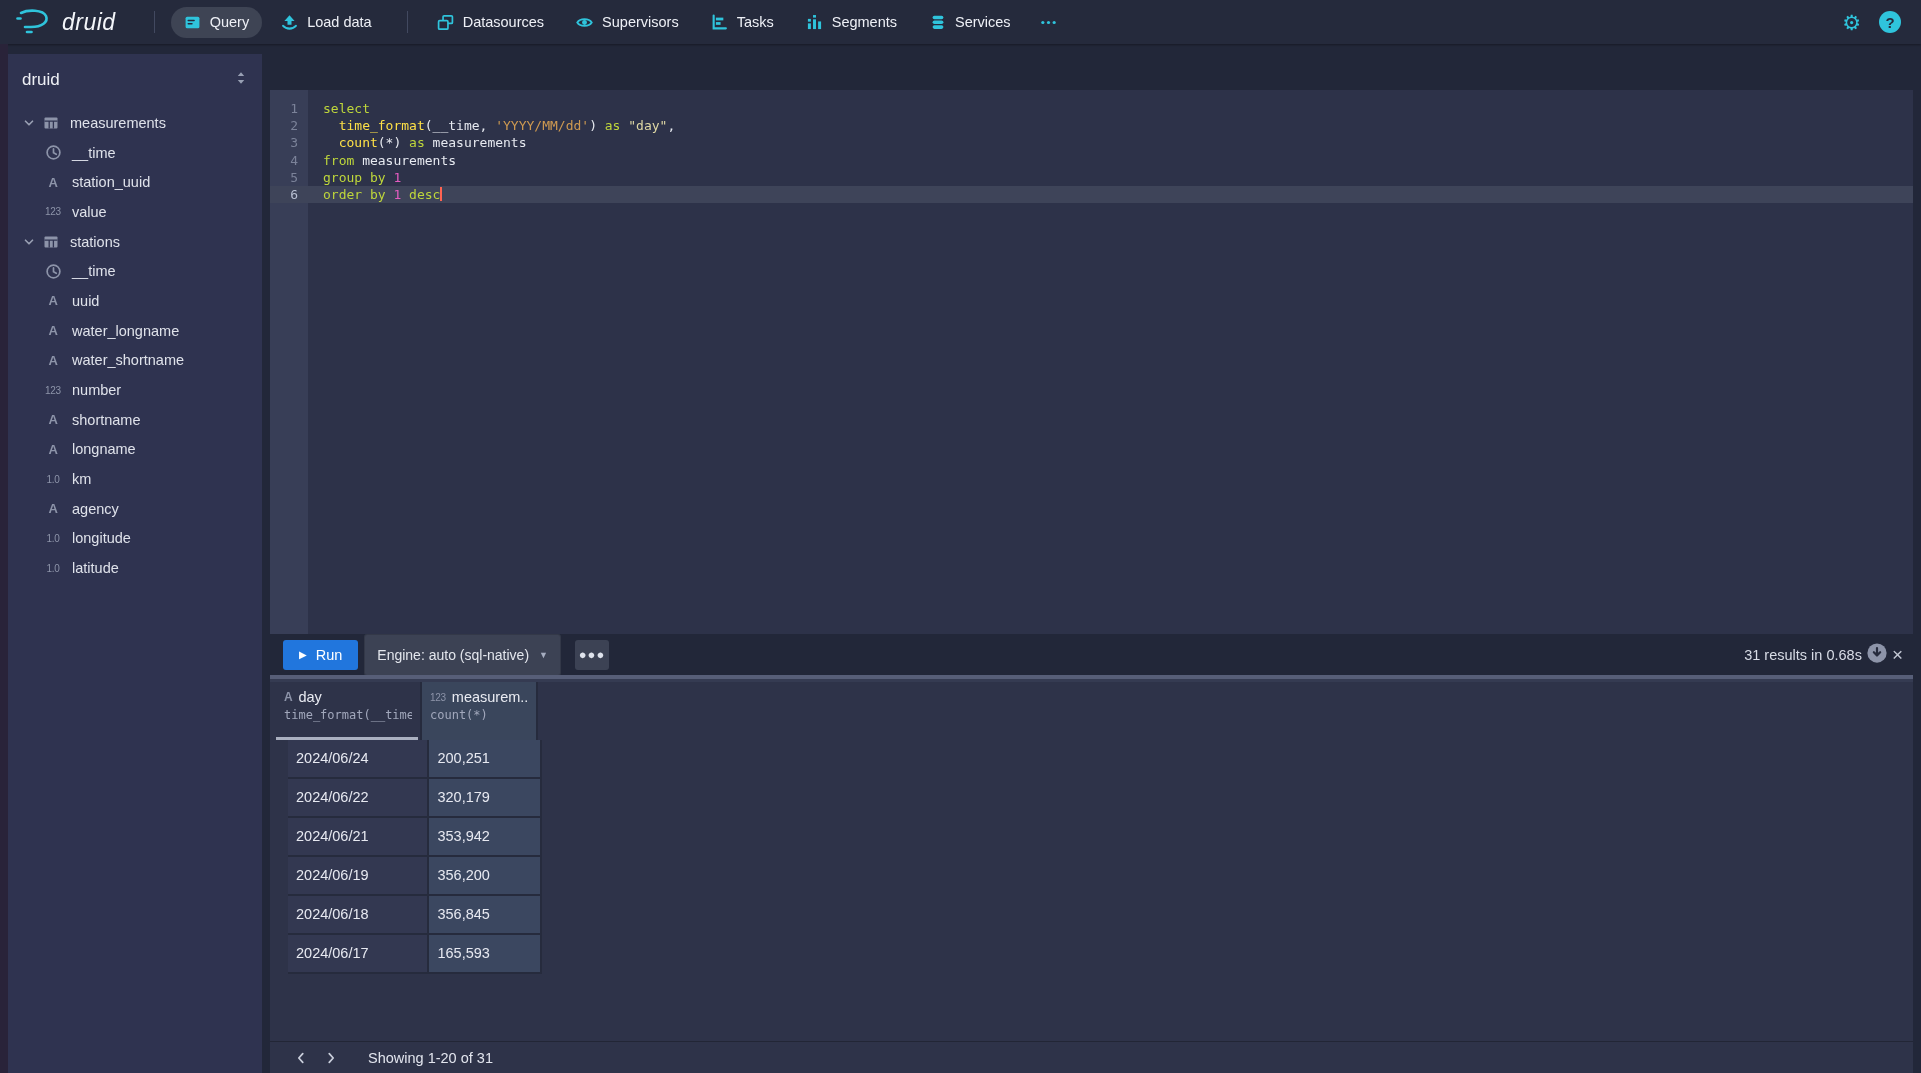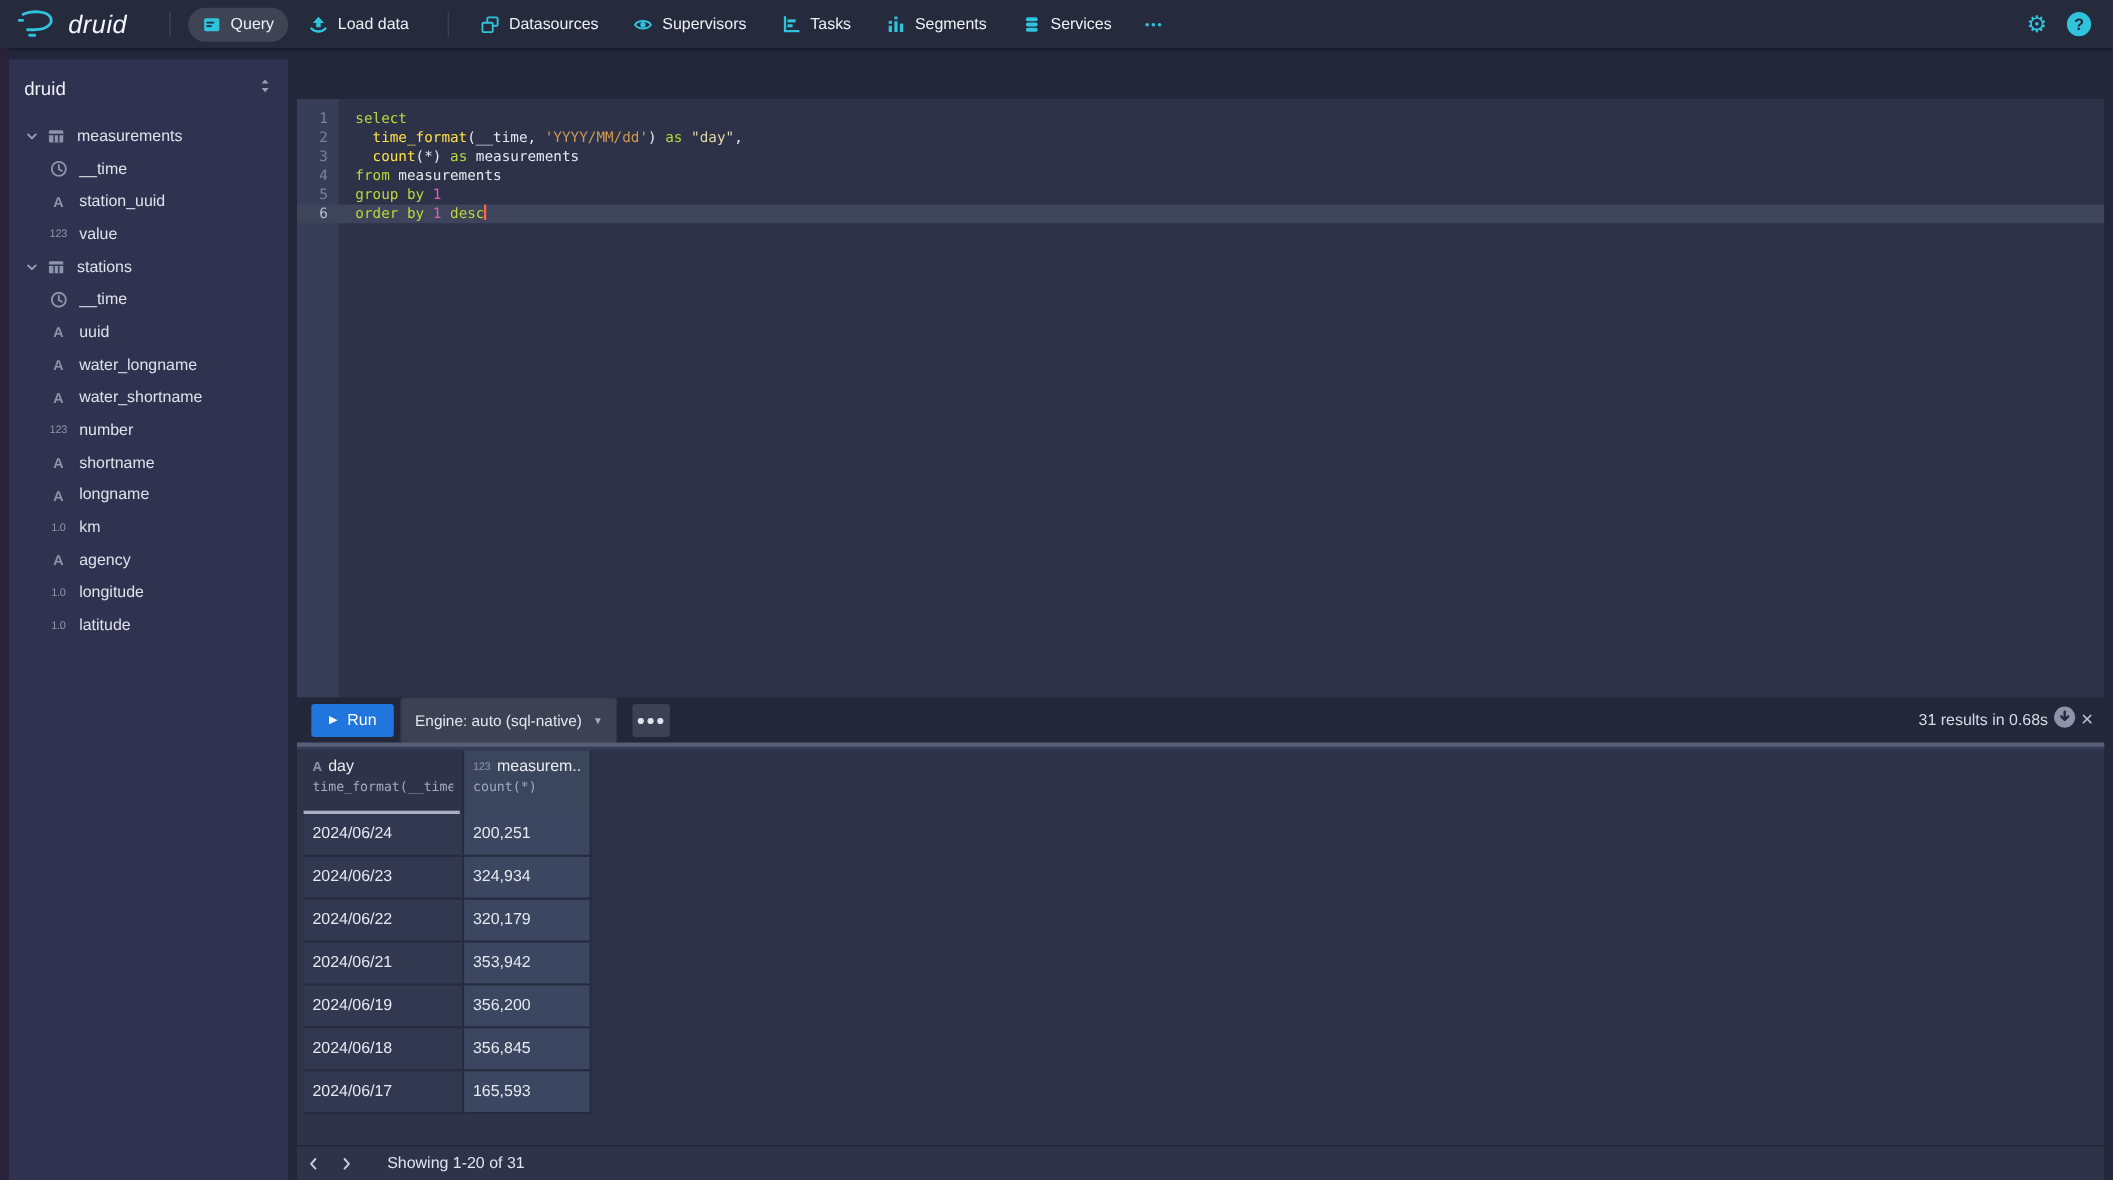--- a/index.html
+++ b/index.html
@@ -105,32 +105,32 @@
   .results { position:absolute; left:270px; top:682px; width:1643px; height:391px; background:#2e3349; overflow:hidden; }
   .grid { position:absolute; left:6px; top:0; width:266px; }
   .hdr-row { display:flex; height:58px; }
   .hcell { position:relative; padding:7px 8px 0 8px; border-right:2px solid #262b3d; cursor:pointer; }
   .hcell.c1 { width:146px; }
   .hcell.c2 { width:116px; background:#3a465c; }
   .h-name { display:flex; align-items:center; gap:6px; font-size:14.5px; color:#e9ebf2; white-space:nowrap; overflow:hidden; }
   .h-expr { margin-top:3px; font-family:"DejaVu Sans Mono", monospace; font-size:12px; color:#a2a8bc; white-space:nowrap; overflow:hidden; }
   .sort-line { position:absolute; left:0; right:2px; bottom:0; height:3px; background:#aab0c0; }
   .body-rows { position:absolute; left:6px; top:58px; width:266px; height:301px; overflow:hidden; }
-  .trow { display:flex; height:39px; }
+  .trow { display:flex; height:39px;margin-left:12px; }
   .tcell {
     padding:0 8px; line-height:37px; font-size:14.5px; color:#e7e9f1;
     border-right:2px solid #262b3d; border-bottom:2px solid #262b3d; cursor:pointer;
     white-space:nowrap; overflow:hidden;
   }
   .tcell.c1 { width:146px; background:#333851; }
   .tcell.c2 { width:116px; background:#3b4760; }
   
   .table-footer {
     position:absolute; left:0; right:0; bottom:0; height:32px; background:#2e3349;
-    border-top:1px solid rgba(0,0,0,.25); display:flex; align-items:center; 
+    border-top:1px solid rgba(0,0,0,.25); display:flex; align-items:center; padding-left:16px;
   }
   .pg-btn { width:30px; height:26px; display:flex; align-items:center; justify-content:center; cursor:pointer; }
   .pg-label { margin-left:22px; font-size:14.5px; color:#e2e5ee; }
 </style>
 </head>
 <body>
 
 <div class="app">
 
   <nav class="navbar">
@@ -444,24 +444,20 @@
           <div class="h-expr">count(*)</div>
         </div>
       </div>
     </div>
     <div class="body-rows">
         <div class="trow">
           <div class="tcell c1">2024/06/24</div>
           <div class="tcell c2">200,251</div>
         </div>
         <div class="trow">
-          <div class="tcell c1">2024/06/23</div>
-          <div class="tcell c2">324,934</div>
-        </div>
-        <div class="trow">
           <div class="tcell c1">2024/06/22</div>
           <div class="tcell c2">320,179</div>
         </div>
         <div class="trow">
           <div class="tcell c1">2024/06/21</div>
           <div class="tcell c2">353,942</div>
         </div>
         <div class="trow">
           <div class="tcell c1">2024/06/19</div>
           <div class="tcell c2">356,200</div>

